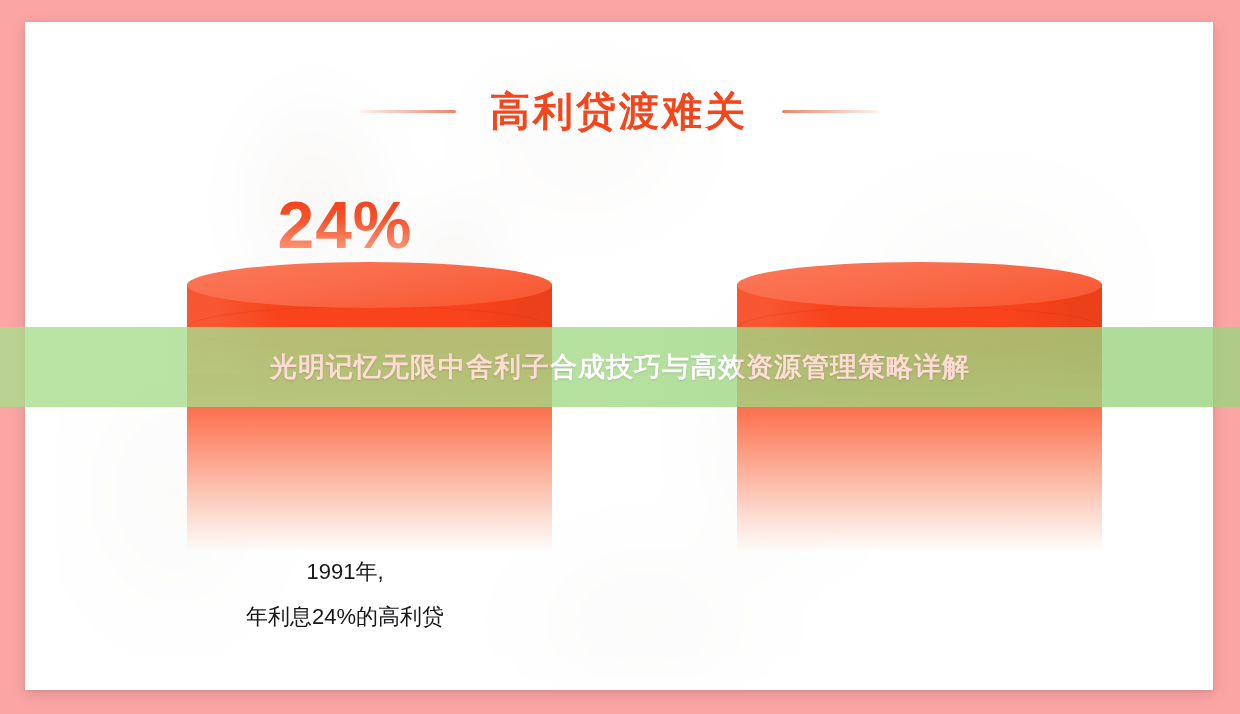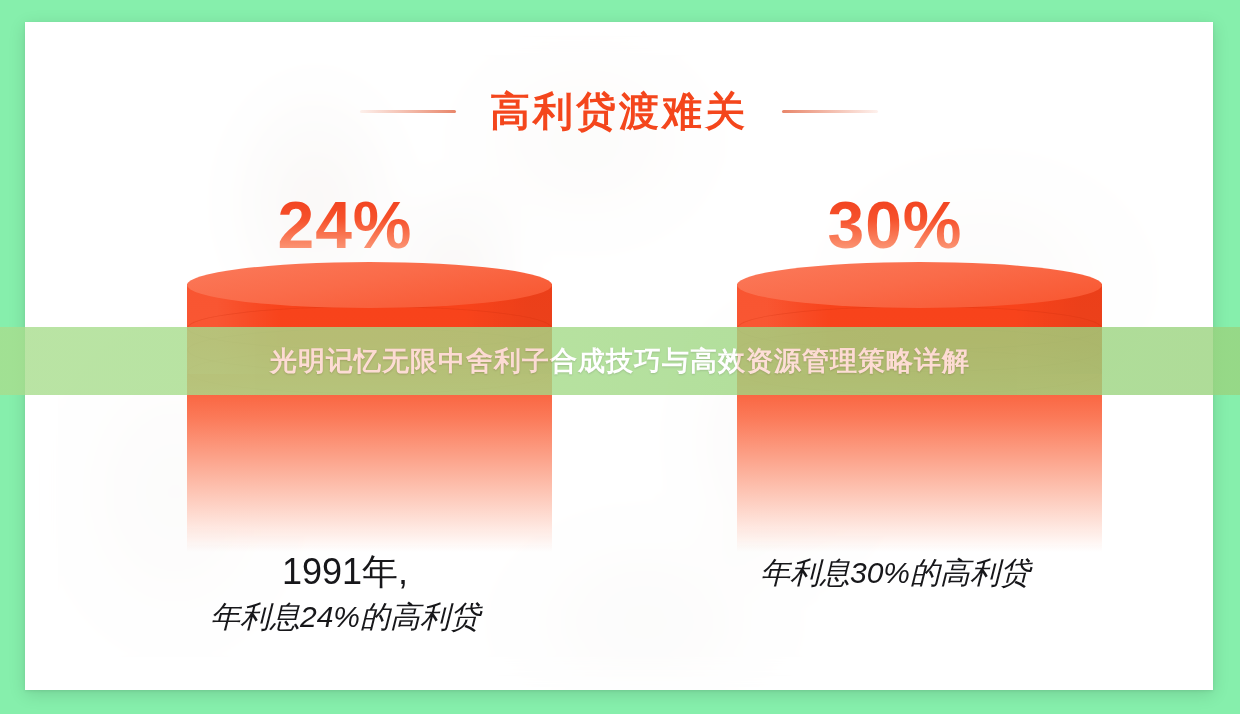--- a/index.html
+++ b/index.html
@@ -2,21 +2,21 @@
 <html><head>
 <meta charset="utf-8">
 <style>
   * { margin:0; padding:0; box-sizing:border-box; }
   html,body{
     width:1240px; height:714px;
     background:#ffffff;
     font-family:"Liberation Sans","DejaVu Sans",sans-serif;
     overflow:hidden;
   }
-  #stage{ position:relative; width:1240px; height:714px; background:#86efac; }
+  #stage{ position:relative; width:1240px; height:714px; background:#fca5a5; }
 
   
   #card{
     position:absolute; left:25px; top:22px; width:1188px; height:668px;
     background:#ffffff;
     box-shadow:0 4px 16px rgba(0,0,0,.13), 0 1px 3px rgba(0,0,0,.08);
     overflow:hidden;
   }
 
   
@@ -102,26 +102,26 @@
   }
   .seam.s1{ top:44px; }
   .seam.s2{ top:66px; border-color:rgba(206,45,15,.22); }
   .seam.s3{ top:88px; border-color:rgba(206,45,15,.15); }
 
   
   .caption{
     position:absolute; top:528px; left:0; width:100%;
     text-align:center; color:#17171a; z-index:6;
   }
-  .caption .l1{ font-size:36px; line-height:44px; }
-  .caption .l2{ font-size:30px; line-height:46px;font-style:italic; }
+  .caption .l1{ font-size:22px; line-height:44px; }
+  .caption .l2{ font-size:22px; line-height:46px; }
 
   
   #banner{
-    position:absolute; left:0; top:327px; width:1240px; height:68px;
+    position:absolute; left:0; top:327px; width:1240px; height:80px;
     background:linear-gradient(90deg,#a8dd8d 0%, #a5db89 42%, #9ed682 72%, #9ad37e 100%);
     opacity:.80;
     display:flex; align-items:center; justify-content:center;
     z-index:20;
   }
   #banner-text{
     font-size:27px; font-weight:bold; color:#ffffff; letter-spacing:1px;
     white-space:nowrap;
     text-shadow:0 1px 2px rgba(0,0,0,.18);
   }
@@ -169,21 +169,20 @@
         <div class="topface"></div>
       </div>
 
       <div class="caption">
         <div class="l1">1991年,</div>
         <div class="l2">年利息24%的高利贷</div>
       </div>
     </div>
 
     <div class="col right">
-      <div class="pct">30%</div>
 
       <div class="cyl">
         <svg class="rings" viewBox="0 0 365 300">
           <g fill="none" stroke="#f2a08c" stroke-width="1.4" opacity=".95">
             <ellipse cx="150" cy="40" rx="88" ry="16"></ellipse>
             <ellipse cx="142" cy="62" rx="94" ry="17"></ellipse>
             <ellipse cx="136" cy="84" rx="99" ry="18"></ellipse>
             <ellipse cx="132" cy="106" rx="103" ry="19"></ellipse>
             <ellipse cx="130" cy="128" rx="106" ry="19"></ellipse>
           </g>
@@ -197,21 +196,20 @@
         </svg>
         <div class="body"></div>
         <div class="bodyshade"></div>
         <div class="seam s1"></div>
         <div class="seam s2"></div>
         <div class="seam s3"></div>
         <div class="topface"></div>
       </div>
 
       <div class="caption">
-        <div class="l2">年利息30%的高利贷</div>
       </div>
     </div>
 
   </div>
 
   <div id="banner">
     <div id="banner-text">光明记忆无限中舍利子合成技巧与高效资源管理策略详解</div>
   </div>
 </div>
 

